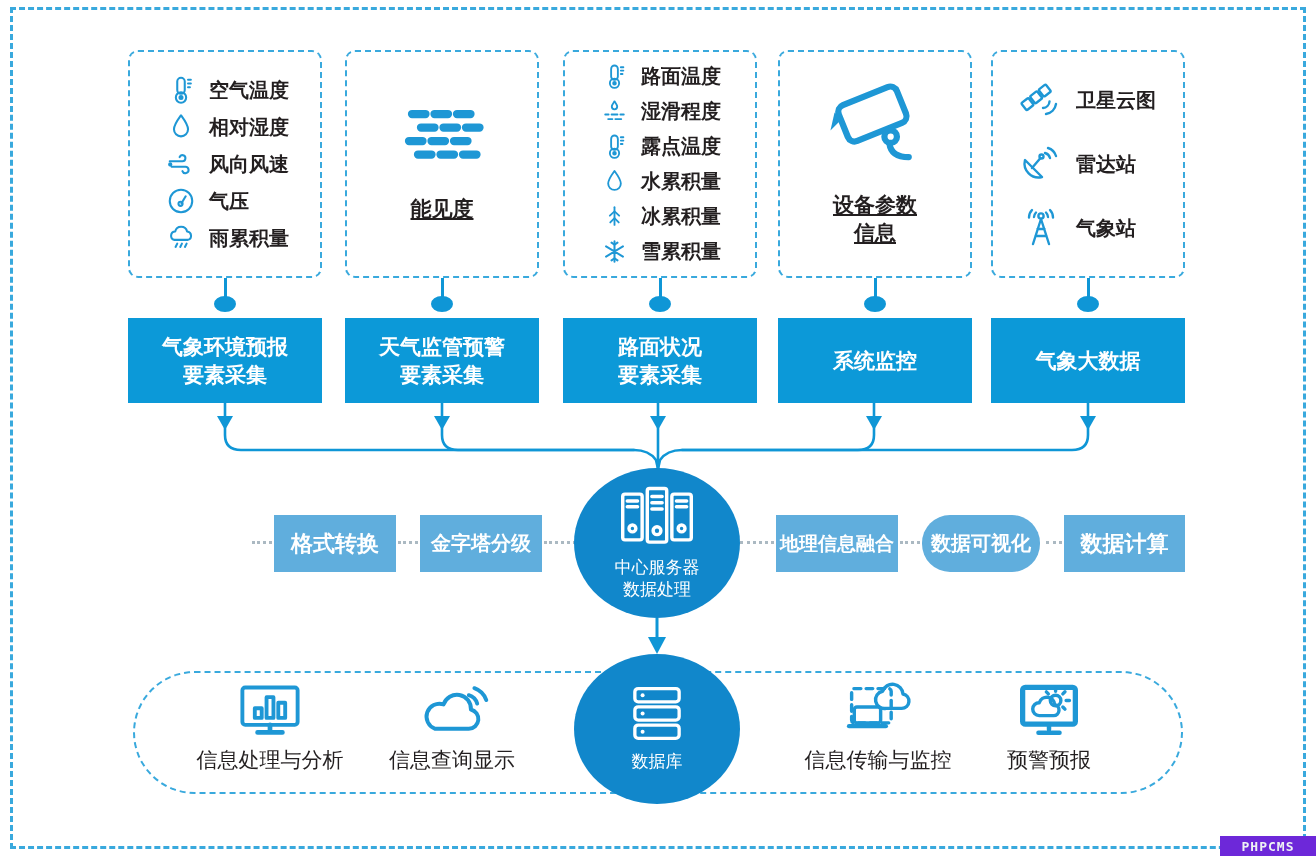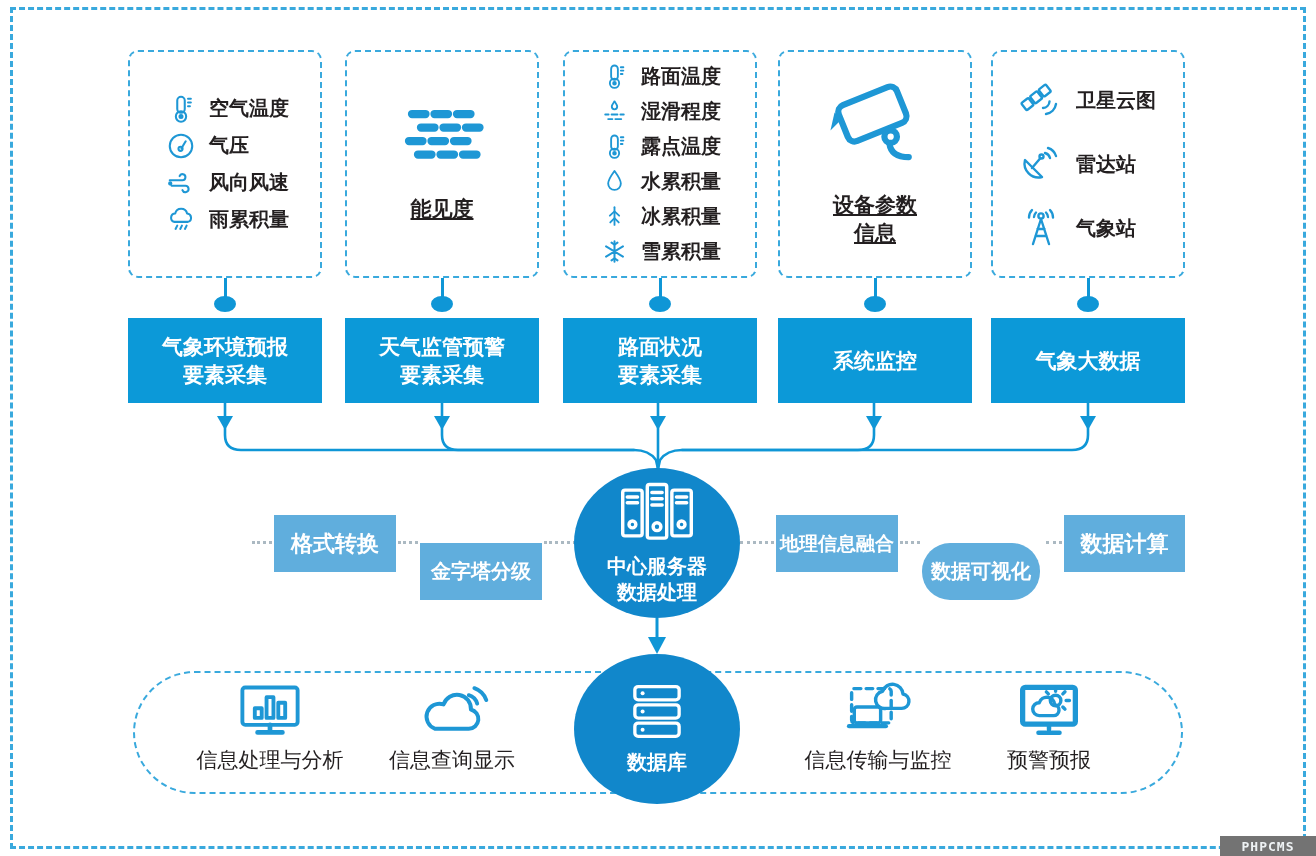--- a/index.html
+++ b/index.html
@@ -29,38 +29,38 @@
   
   .col-box{position:absolute;top:318px;width:194px;height:85px;background:#0c99d8;
            color:#fff;display:flex;flex-direction:column;align-items:center;justify-content:center;
            font-size:21px;font-weight:700;line-height:1.3;text-align:center;}
   .col-box .l:empty{display:none;}
   
   .converge{position:absolute;left:128px;top:403px;}
   
   .proc{position:absolute;top:515px;height:57px;background:#60aedd;color:#fff;
         font-weight:700;display:flex;align-items:center;justify-content:center;white-space:nowrap;}
-  .f22{font-size:22px;} .f20{font-size:20px;margin-top:28px;} .f19{font-size:19px;}
+  .f22{font-size:22px;} .f20{font-size:20px;} .f19{font-size:19px;}
   .dotline{position:absolute;top:541px;height:0;border-top:3px dotted #abb9c2;}
   
   .hub{position:absolute;width:166px;height:150px;border-radius:50%;background:#1187cb;color:#fff;
        display:flex;flex-direction:column;align-items:center;justify-content:center;gap:8px;z-index:3;}
-  .hub .t{font-size:20px;font-weight:700;line-height:1.3;text-align:center;}
+  .hub .t{font-size:17px;font-weight:400;line-height:1.3;text-align:center;}
   .hub .icn{color:#fff;}
   .db-arrow{position:absolute;left:640px;top:618px;z-index:2;}
   
   .stadium{position:absolute;left:133px;top:671px;width:1050px;height:123px;box-sizing:border-box;
            border:2px dashed #39a9dd;border-radius:64px;}
   .out-col{position:absolute;top:680px;display:flex;flex-direction:column;align-items:center;gap:6px;z-index:1;}
   .out-icn{height:60px;display:flex;align-items:flex-end;}
   .out-icn svg{display:block;}
   .out-lbl{font-size:21px;font-weight:400;white-space:nowrap;}
   
   .watermark{position:absolute;left:1220px;top:836px;width:96px;height:20px;z-index:5;
-             background:#737373;color:#eef2f4;font-family:"DejaVu Sans Mono",monospace;
+             background:#6d28d9;color:#eef2f4;font-family:"DejaVu Sans Mono",monospace;
              font-weight:700;font-size:13px;letter-spacing:1px;display:flex;
              align-items:center;justify-content:center;}
 </style>
 </head>
 <body>
 
 <div class="stage">
   <div class="outer-border"></div>
 
   <div class="src-box" style="left:128px;">
@@ -72,36 +72,44 @@
               <circle cx="16" cy="24" r="5.5"></circle>
               <circle cx="16" cy="24" r="1.6" fill="currentColor"></circle>
               <path d="M23.5 5h3M23.5 9h3M23.5 13h2"></path>
             </svg>
           </span>
         <span class="lbl">空气温度</span>
       </div>
       <div class="item-row">
         <span class="icn i30">
           <svg viewBox="0 0 32 32" fill="none" stroke="currentColor" stroke-width="2.2" stroke-linecap="round" stroke-linejoin="round">
+              <path d="M16 3.5C12 9 8.5 13.5 8.5 18.5a7.5 7.5 0 0 0 15 0C23.5 13.5 20 9 16 3.5Z"></path>
+            </svg>
+          </span>
+        <span class="lbl">相对湿度</span>
+      </div>
+      <div class="item-row">
+        <span class="icn i30">
+          <svg viewBox="0 0 32 32" fill="none" stroke="currentColor" stroke-width="2.2" stroke-linecap="round" stroke-linejoin="round">
+              <path d="M4 13h13.5a3.2 3.2 0 1 0-3-4.3"></path>
+              <path d="M6 19h14.5a3.4 3.4 0 1 1-3 4.6"></path>
+              <circle cx="4.5" cy="16.5" r="1.2" fill="currentColor"></circle>
+            </svg>
+          </span>
+        <span class="lbl">风向风速</span>
+      </div>
+      <div class="item-row">
+        <span class="icn i30">
+          <svg viewBox="0 0 32 32" fill="none" stroke="currentColor" stroke-width="2.2" stroke-linecap="round" stroke-linejoin="round">
               <circle cx="16" cy="16" r="12"></circle>
               <path d="M16.5 18.5 21 11"></path>
               <circle cx="15.5" cy="19" r="2.2"></circle>
             </svg>
           </span>
         <span class="lbl">气压</span>
-      </div>
-      <div class="item-row">
-        <span class="icn i30">
-          <svg viewBox="0 0 32 32" fill="none" stroke="currentColor" stroke-width="2.2" stroke-linecap="round" stroke-linejoin="round">
-              <path d="M4 13h13.5a3.2 3.2 0 1 0-3-4.3"></path>
-              <path d="M6 19h14.5a3.4 3.4 0 1 1-3 4.6"></path>
-              <circle cx="4.5" cy="16.5" r="1.2" fill="currentColor"></circle>
-            </svg>
-          </span>
-        <span class="lbl">风向风速</span>
       </div>
       <div class="item-row">
         <span class="icn i30">
           <svg viewBox="0 0 32 32" fill="none" stroke="currentColor" stroke-width="2.2" stroke-linecap="round" stroke-linejoin="round">
               <path d="M9 18a4.5 4.5 0 0 1 .8-8.9A6.5 6.5 0 0 1 22.5 9a4.6 4.6 0 0 1 .9 9H9.8Z"></path>
               <path d="M12 22l-1.8 3.5M17 22l-1.8 3.5M22 22l-1.8 3.5"></path>
             </svg>
           </span>
         <span class="lbl">雨累积量</span>
       </div>

